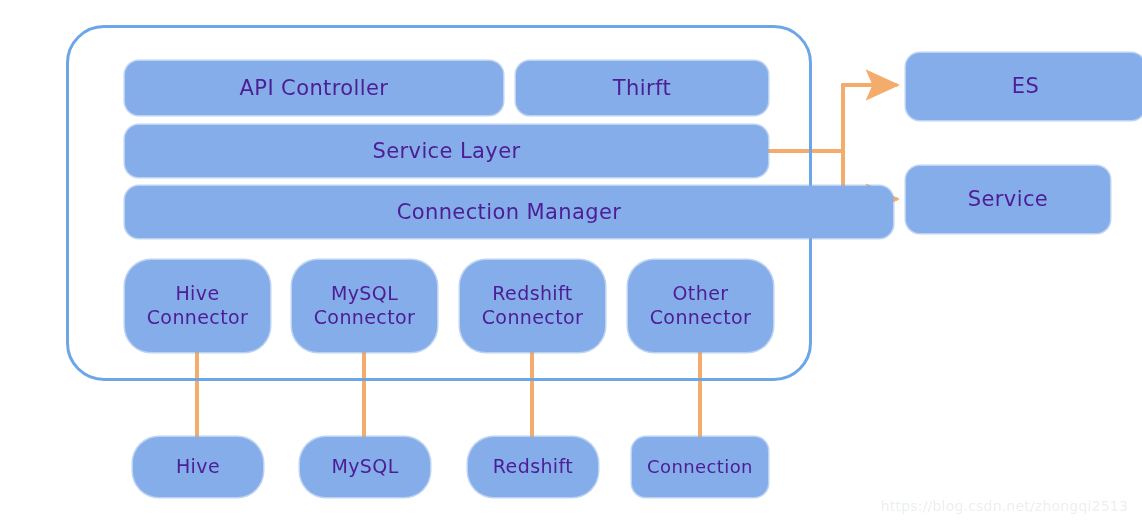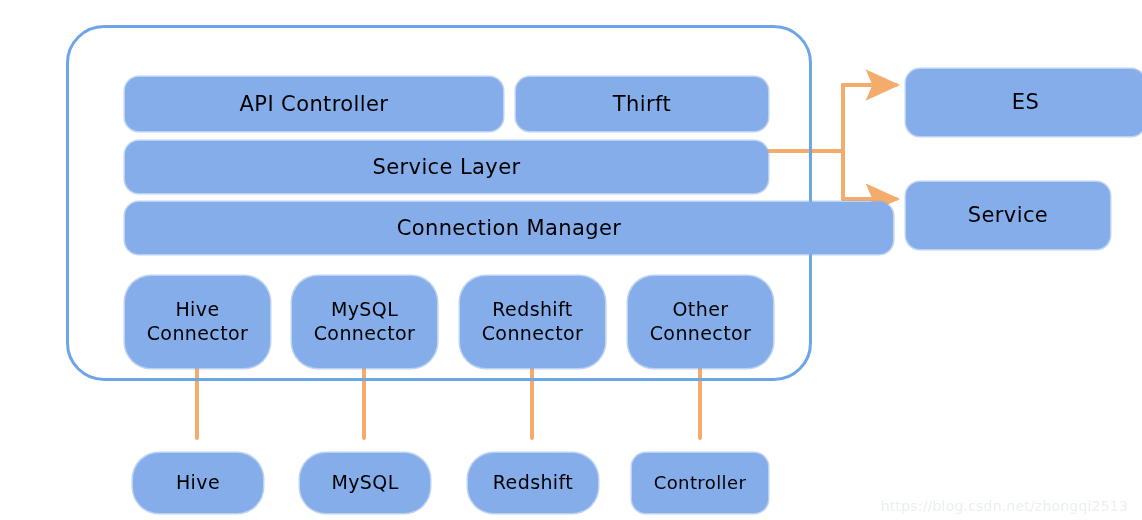--- a/index.html
+++ b/index.html
@@ -34,27 +34,26 @@
   }
   .node {
     position: absolute;
     box-sizing: border-box;
     background: #85ade9;
     border-radius: 14px;
     display: flex;
     align-items: center;
     justify-content: center;
     text-align: center;
-    color: #000000;
+    color: #4c1d95;
     font-family: "DejaVu Sans", sans-serif;
     font-weight: 400;
     letter-spacing: 0.4px;
     line-height: 1.26;
     box-shadow: 0 0 0 1.5px rgba(133,173,233,0.55);
-    margin-top: 16px;
   }
   .node .label {
     display: block;
     width: 100%;
     padding: 0 6px;
     white-space: pre-line;
   }
   .t-lg { font-size: 21px; }
   .t-md { font-size: 19px; border-radius: 26px; }
   .t-sm { font-size: 18px; }
@@ -160,18 +159,18 @@
 
   <div class="node t-md" style="left:300px; top:437px; width:130px; height:60px;">
     <span class="label">MySQL</span>
   </div>
 
   <div class="node t-md" style="left:468px; top:437px; width:130px; height:60px;">
     <span class="label">Redshift</span>
   </div>
 
   <div class="node t-sm" style="left:632px; top:437px; width:136px; height:60px;">
-    <span class="label">Controller</span>
+    <span class="label">Connection</span>
   </div>
 
   <div class="watermark">https://blog.csdn.net/zhongqi2513</div>
 
 </div>
 
 </body></html>

